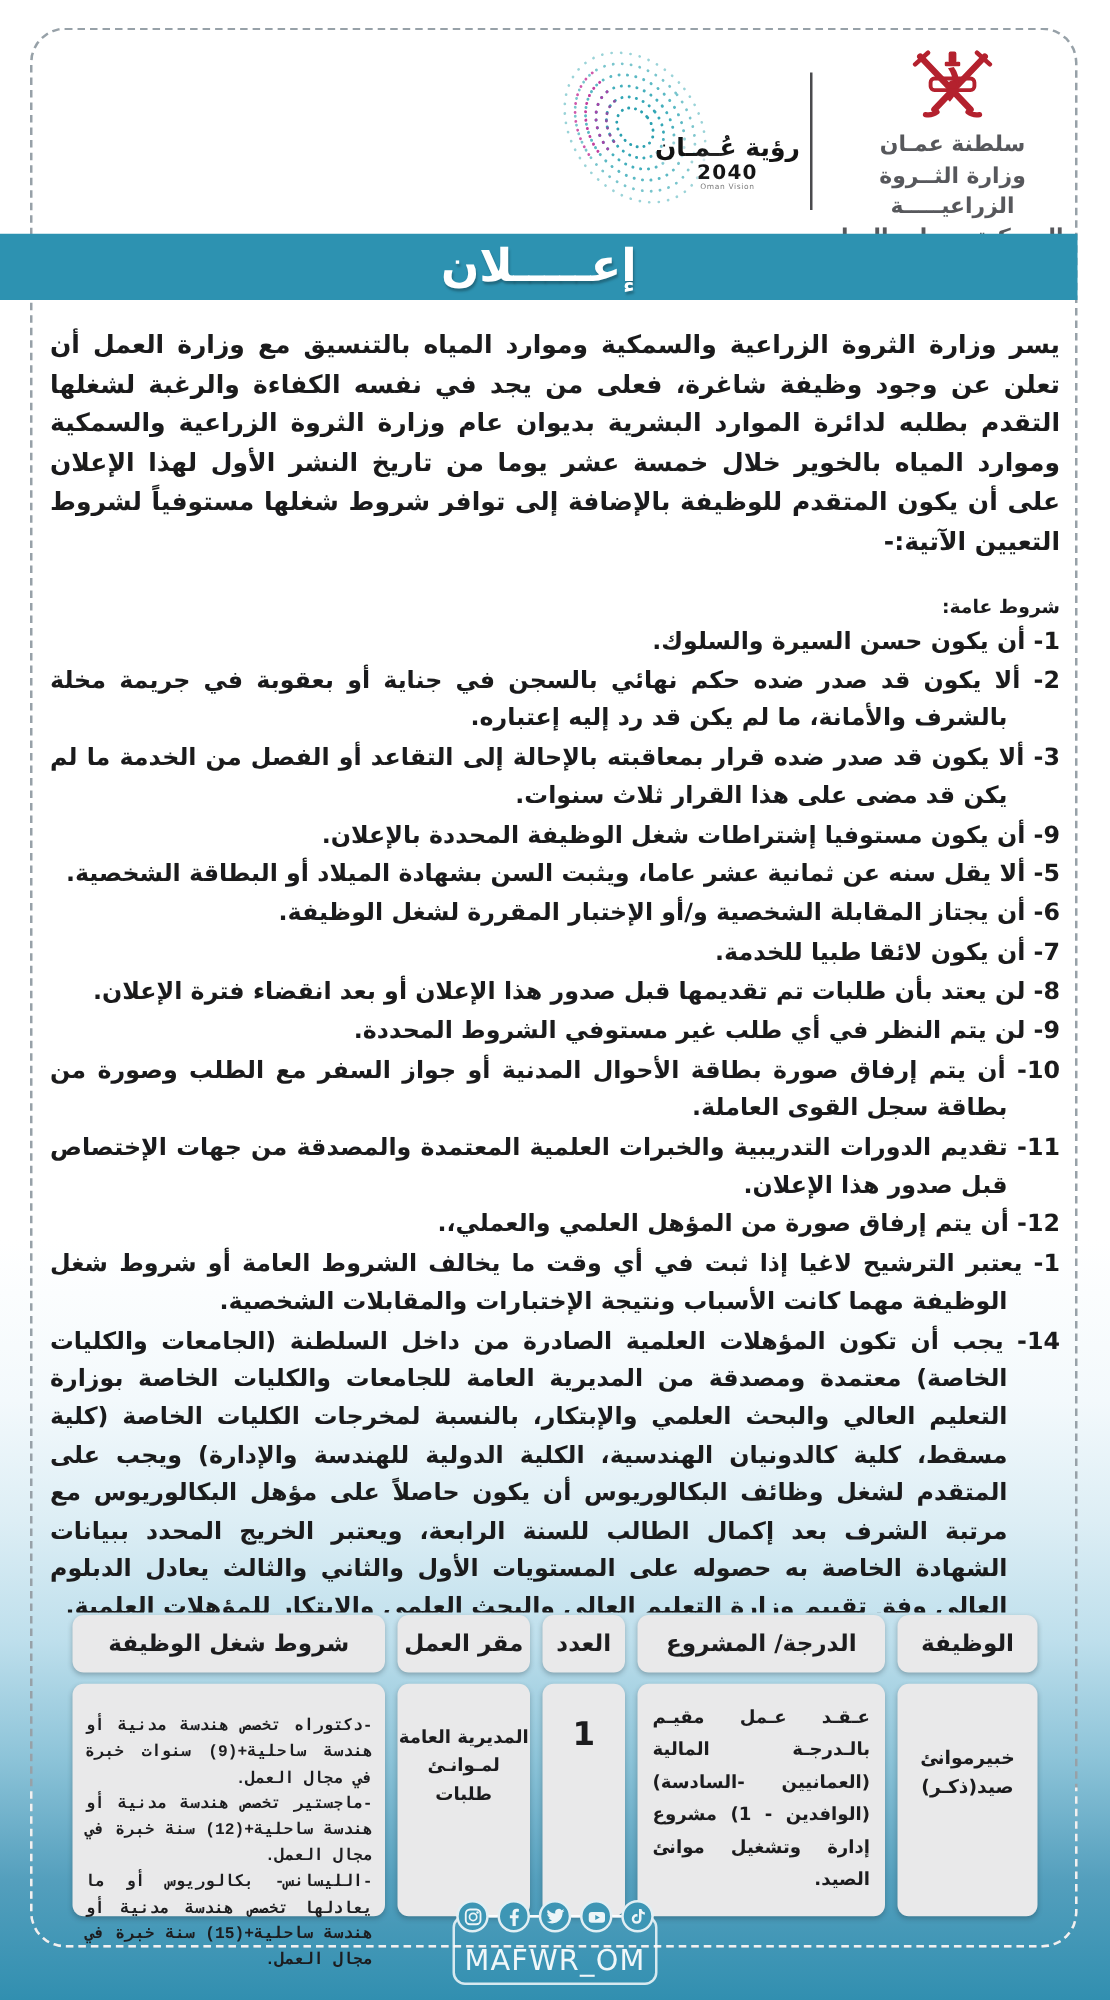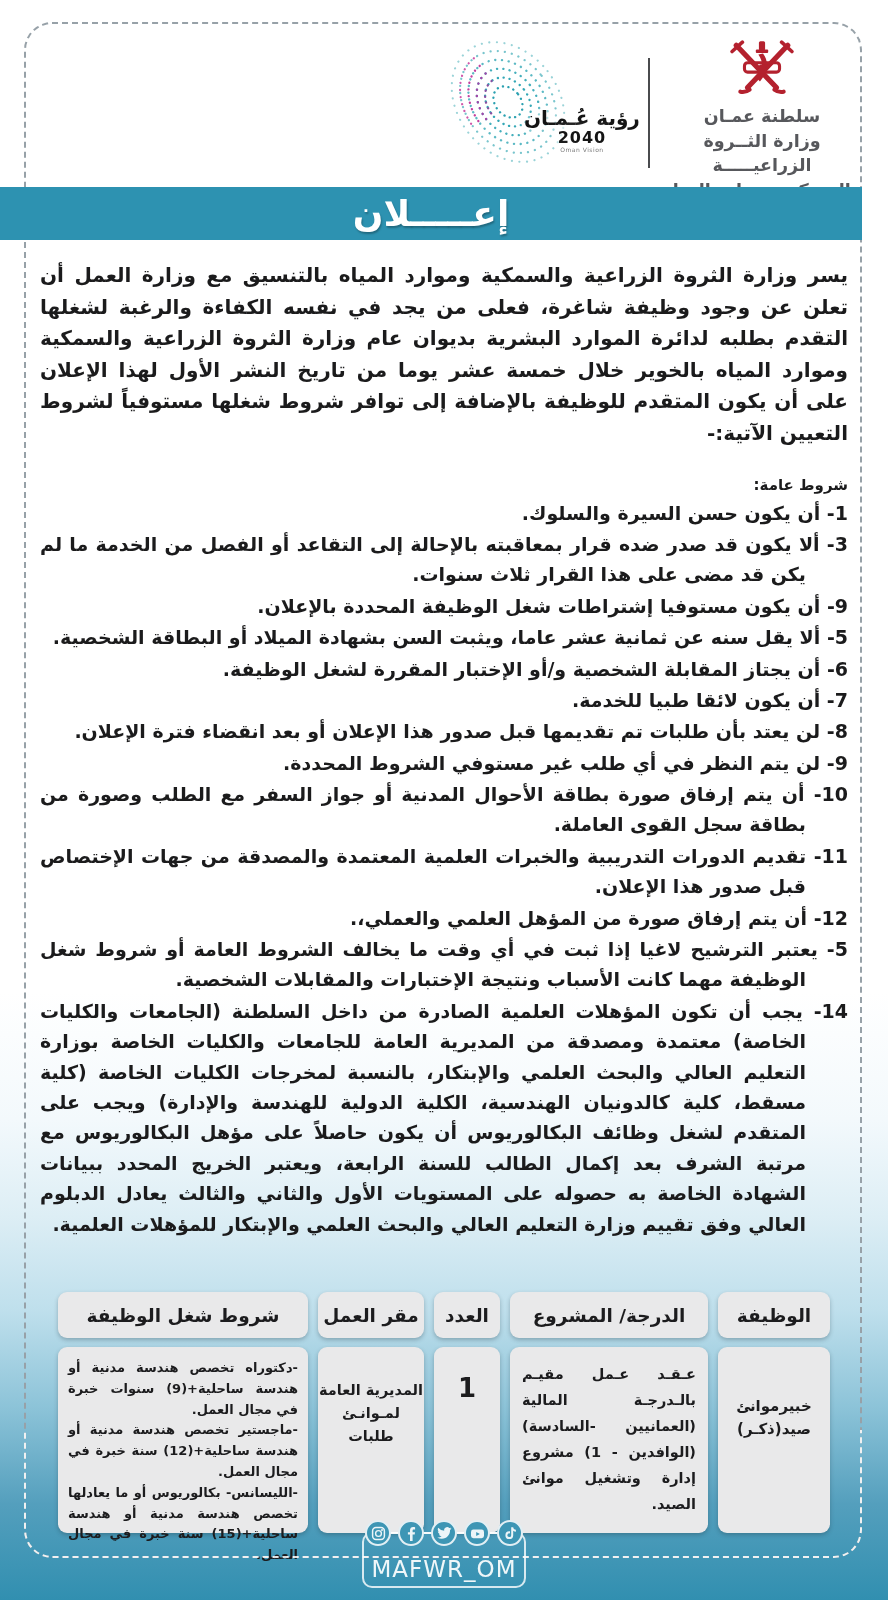--- a/index.html
+++ b/index.html
@@ -51,21 +51,21 @@
     width:772px;display:grid;grid-template-columns:112px 198px 66px 106px 250px;
     gap:9px 10px;direction:rtl;color:#1c1c1e;}
   .cell{background:#e9e9ea;border-radius:9px;box-shadow:0 2px 4px rgba(30,50,60,.3);}
   .hcell{height:46px;display:flex;align-items:center;justify-content:center;
     font-weight:800;font-size:18.5px;}
   .bcell{height:186px;box-sizing:border-box;font-weight:700;text-align:center;}
   .cell-job{padding-top:48px;font-size:15px;white-space:pre-line;line-height:1.5;}
   .cell-degree{padding:14px 12px;font-size:14.5px;text-align:justify;line-height:1.8;}
   .cell-count{padding-top:26px;font-size:26px;}
   .cell-location{padding-top:32px;font-size:14.5px;white-space:pre-line;line-height:1.6;}
-  .cell-reqs{padding:11px 10px;font-size:13px;white-space:pre-line;text-align:justify;line-height:1.6;}
+  .cell-reqs{padding:24px 10px;font-size:13px;white-space:pre-line;text-align:justify;line-height:1.6;font-family:Liberation Mono, monospace;}
 
   
   .badge{position:absolute;top:1532px;left:50%;transform:translateX(-50%);
     width:160px;height:52px;border:2px solid rgba(255,255,255,.8);border-radius:10px;}
   .icons{position:absolute;top:-14px;left:50%;transform:translateX(-50%);
     display:flex;align-items:center;}
   .icons .link{width:7px;height:2px;background:rgba(255,255,255,.8);}
   .soc{width:26px;height:26px;border:2px solid rgba(255,255,255,.85);border-radius:50%;
     background:#3d96b5;display:flex;align-items:center;justify-content:center;box-sizing:border-box;}
   .soc svg{display:block;}
@@ -128,31 +128,32 @@
   </div>
 
   <div class="title-band">
     <span>إعـــــلان</span>
   </div>
 
   <div class="content">
     <p class="intro">يسر وزارة الثروة الزراعية والسمكية وموارد المياه بالتنسيق مع وزارة العمل أن تعلن عن وجود وظيفة شاغرة، فعلى من يجد في نفسه الكفاءة والرغبة لشغلها التقدم بطلبه لدائرة الموارد البشرية بديوان عام وزارة الثروة الزراعية والسمكية وموارد المياه بالخوير خلال خمسة عشر يوما من تاريخ النشر الأول لهذا الإعلان على أن يكون المتقدم للوظيفة بالإضافة إلى توافر شروط شغلها مستوفياً لشروط التعيين الآتية:-</p>
     <div class="section-heading">شروط عامة:</div>
     <div class="item">1- أن يكون حسن السيرة والسلوك.</div>
+    <div class="item">2- ألا يكون قد صدر ضده حكم نهائي بالسجن في جناية أو بعقوبة في جريمة مخلة بالشرف والأمانة، ما لم يكن قد رد إليه إعتباره.</div>
     <div class="item">3- ألا يكون قد صدر ضده قرار بمعاقبته بالإحالة إلى التقاعد أو الفصل من الخدمة ما لم يكن قد مضى على هذا القرار ثلاث سنوات.</div>
     <div class="item">9- أن يكون مستوفيا إشتراطات شغل الوظيفة المحددة بالإعلان.</div>
     <div class="item">5- ألا يقل سنه عن ثمانية عشر عاما، ويثبت السن بشهادة الميلاد أو البطاقة الشخصية.</div>
     <div class="item">6- أن يجتاز المقابلة الشخصية و/أو الإختبار المقررة لشغل الوظيفة.</div>
     <div class="item">7- أن يكون لائقا طبيا للخدمة.</div>
     <div class="item">8- لن يعتد بأن طلبات تم تقديمها قبل صدور هذا الإعلان أو بعد انقضاء فترة الإعلان.</div>
     <div class="item">9- لن يتم النظر في أي طلب غير مستوفي الشروط المحددة.</div>
     <div class="item">10- أن يتم إرفاق صورة بطاقة الأحوال المدنية أو جواز السفر مع الطلب وصورة من بطاقة سجل القوى العاملة.</div>
     <div class="item">11- تقديم الدورات التدريبية والخبرات العلمية المعتمدة والمصدقة من جهات الإختصاص قبل صدور هذا الإعلان.</div>
     <div class="item">12- أن يتم إرفاق صورة من المؤهل العلمي والعملي،.</div>
-    <div class="item">5- يعتبر الترشيح لاغيا إذا ثبت في أي وقت ما يخالف الشروط العامة أو شروط شغل الوظيفة مهما كانت الأسباب ونتيجة الإختبارات والمقابلات الشخصية.</div>
+    <div class="item">1- يعتبر الترشيح لاغيا إذا ثبت في أي وقت ما يخالف الشروط العامة أو شروط شغل الوظيفة مهما كانت الأسباب ونتيجة الإختبارات والمقابلات الشخصية.</div>
     <div class="item">14- يجب أن تكون المؤهلات العلمية الصادرة من داخل السلطنة (الجامعات والكليات الخاصة) معتمدة ومصدقة من المديرية العامة للجامعات والكليات الخاصة بوزارة التعليم العالي والبحث العلمي والإبتكار، بالنسبة لمخرجات الكليات الخاصة (كلية مسقط، كلية كالدونيان الهندسية، الكلية الدولية للهندسة والإدارة) ويجب على المتقدم لشغل وظائف البكالوريوس أن يكون حاصلاً على مؤهل البكالوريوس مع مرتبة الشرف بعد إكمال الطالب للسنة الرابعة، ويعتبر الخريج المحدد ببيانات الشهادة الخاصة به حصوله على المستويات الأول والثاني والثالث يعادل الدبلوم العالي وفق تقييم وزارة التعليم العالي والبحث العلمي والإبتكار للمؤهلات العلمية.</div>
   </div>
 
   <div class="jobtable">
     <div class="cell hcell">الوظيفة</div>
     <div class="cell hcell">الدرجة/ المشروع</div>
     <div class="cell hcell">العدد</div>
     <div class="cell hcell">مقر العمل</div>
     <div class="cell hcell">شروط شغل الوظيفة</div>
 

